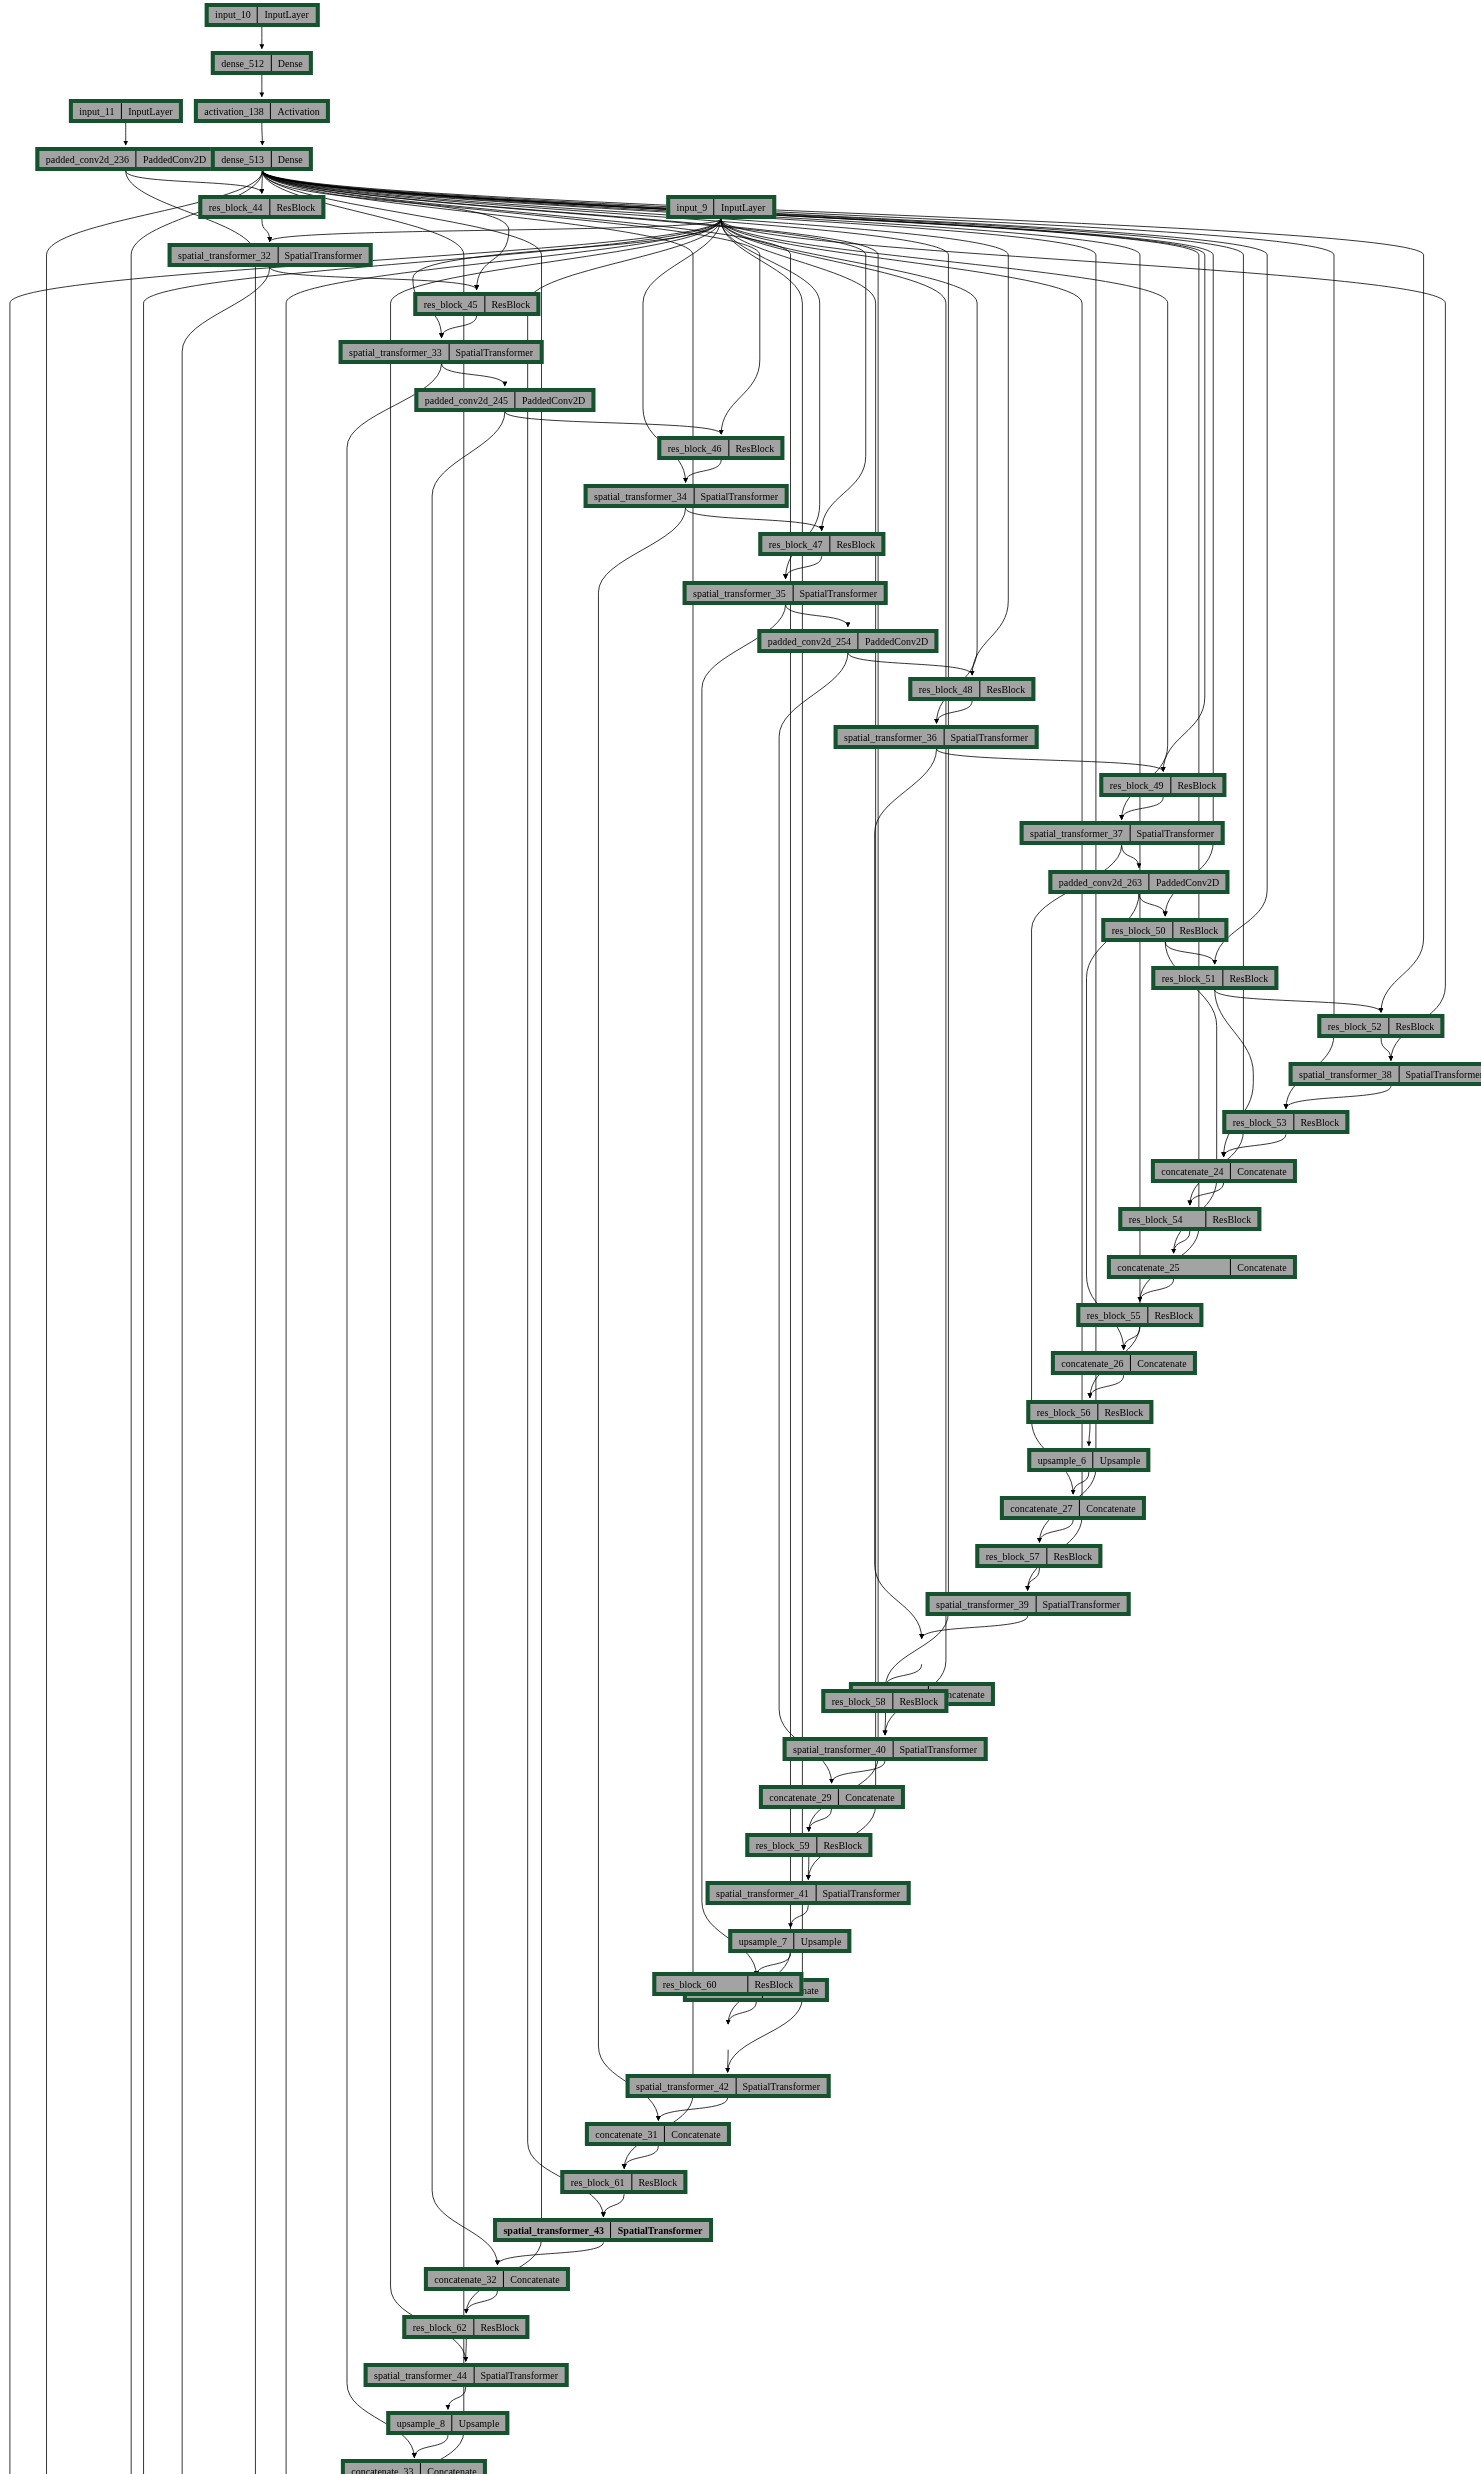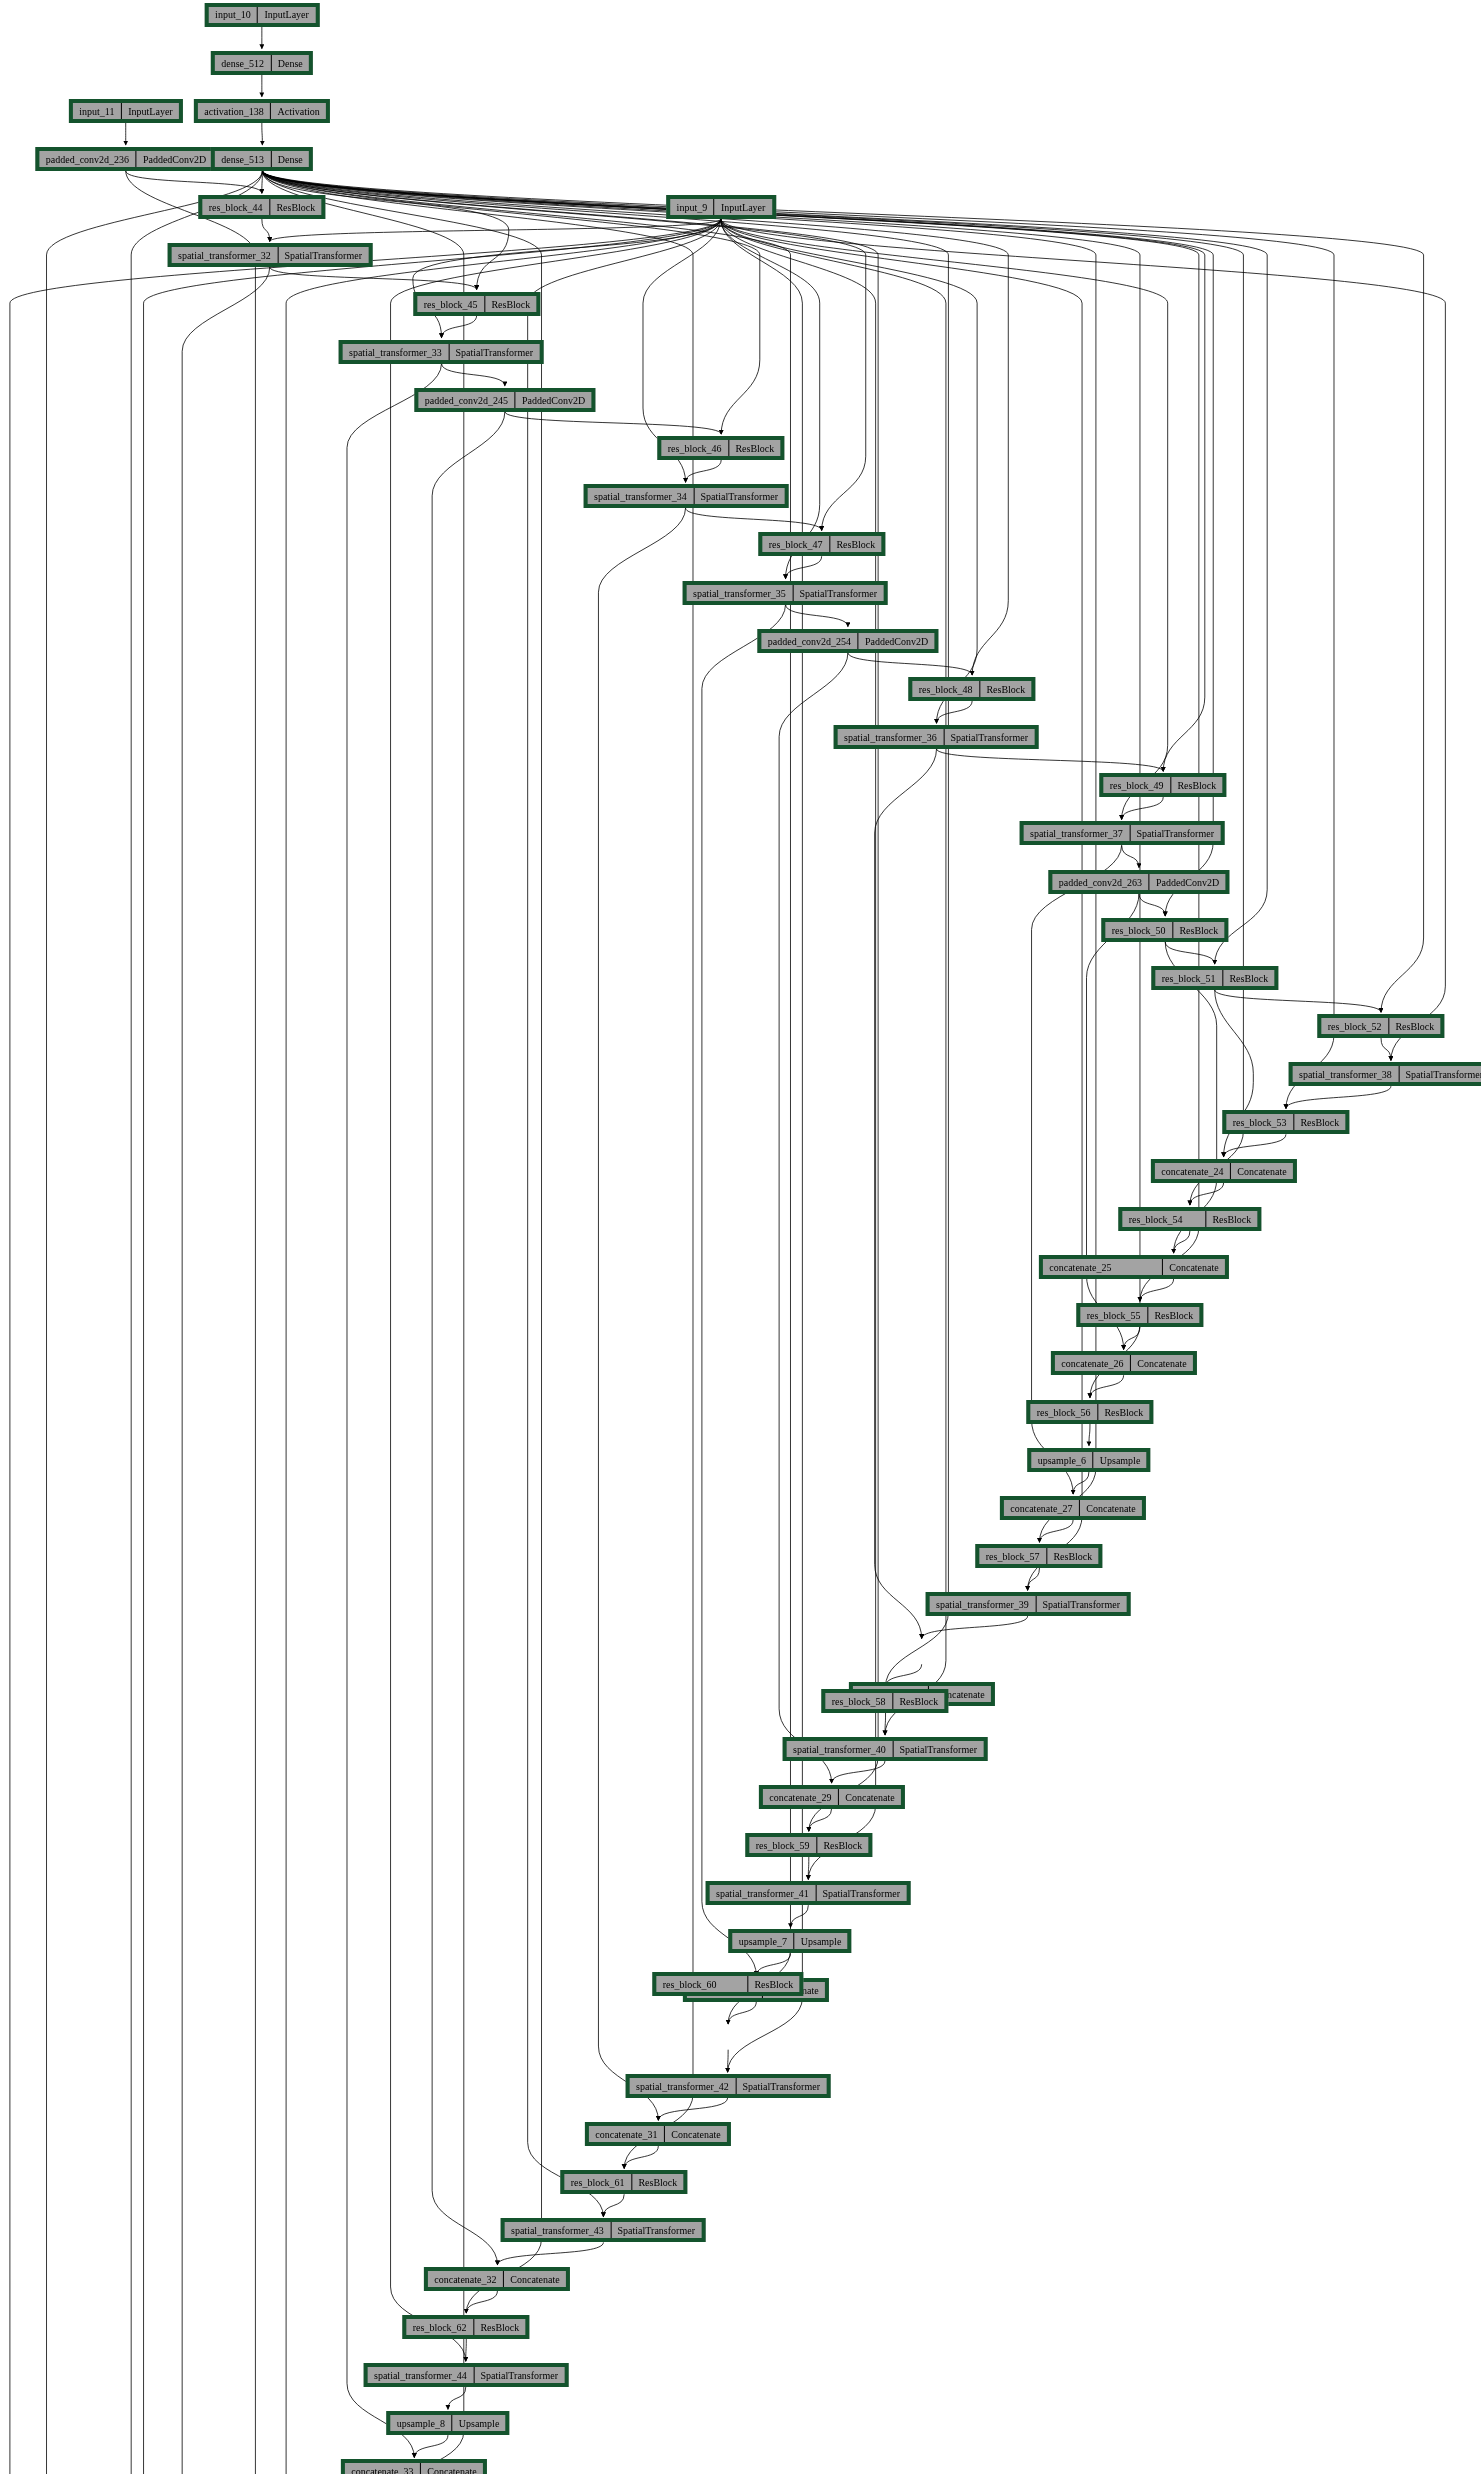--- a/index.html
+++ b/index.html
@@ -248,21 +248,21 @@
     <span class="cell">ResBlock</span>
   </div>
       <div class="node" style="left: 1224px; top: 1159px;">
     <span class="cell">concatenate_24</span>
     <span class="cell">Concatenate</span>
   </div>
       <div class="node" style="left: 1190px; top: 1207px; gap: 16px;">
     <span class="cell">res_block_54</span>
     <span class="cell">ResBlock</span>
   </div>
-      <div class="node" style="left: 1134px; top: 1255px; gap: 44px;">
+      <div class="node" style="left: 1202px; top: 1255px; gap: 44px;">
     <span class="cell">concatenate_25</span>
     <span class="cell">Concatenate</span>
   </div>
       <div class="node" style="left: 1140px; top: 1303px;">
     <span class="cell">res_block_55</span>
     <span class="cell">ResBlock</span>
   </div>
       <div class="node" style="left: 1124px; top: 1351px;">
     <span class="cell">concatenate_26</span>
     <span class="cell">Concatenate</span>
@@ -328,21 +328,21 @@
     <span class="cell">SpatialTransformer</span>
   </div>
       <div class="node" style="left: 658px; top: 2122px;">
     <span class="cell">concatenate_31</span>
     <span class="cell">Concatenate</span>
   </div>
       <div class="node" style="left: 624px; top: 2170px;">
     <span class="cell">res_block_61</span>
     <span class="cell">ResBlock</span>
   </div>
-      <div class="node" style="left: 603px; top: 2218px;">
+      <div class="node" style="left: 603px; top: 2218px; font-weight: bold;">
     <span class="cell">spatial_transformer_43</span>
     <span class="cell">SpatialTransformer</span>
   </div>
       <div class="node" style="left: 497px; top: 2267px;">
     <span class="cell">concatenate_32</span>
     <span class="cell">Concatenate</span>
   </div>
       <div class="node" style="left: 466px; top: 2315px;">
     <span class="cell">res_block_62</span>
     <span class="cell">ResBlock</span>

